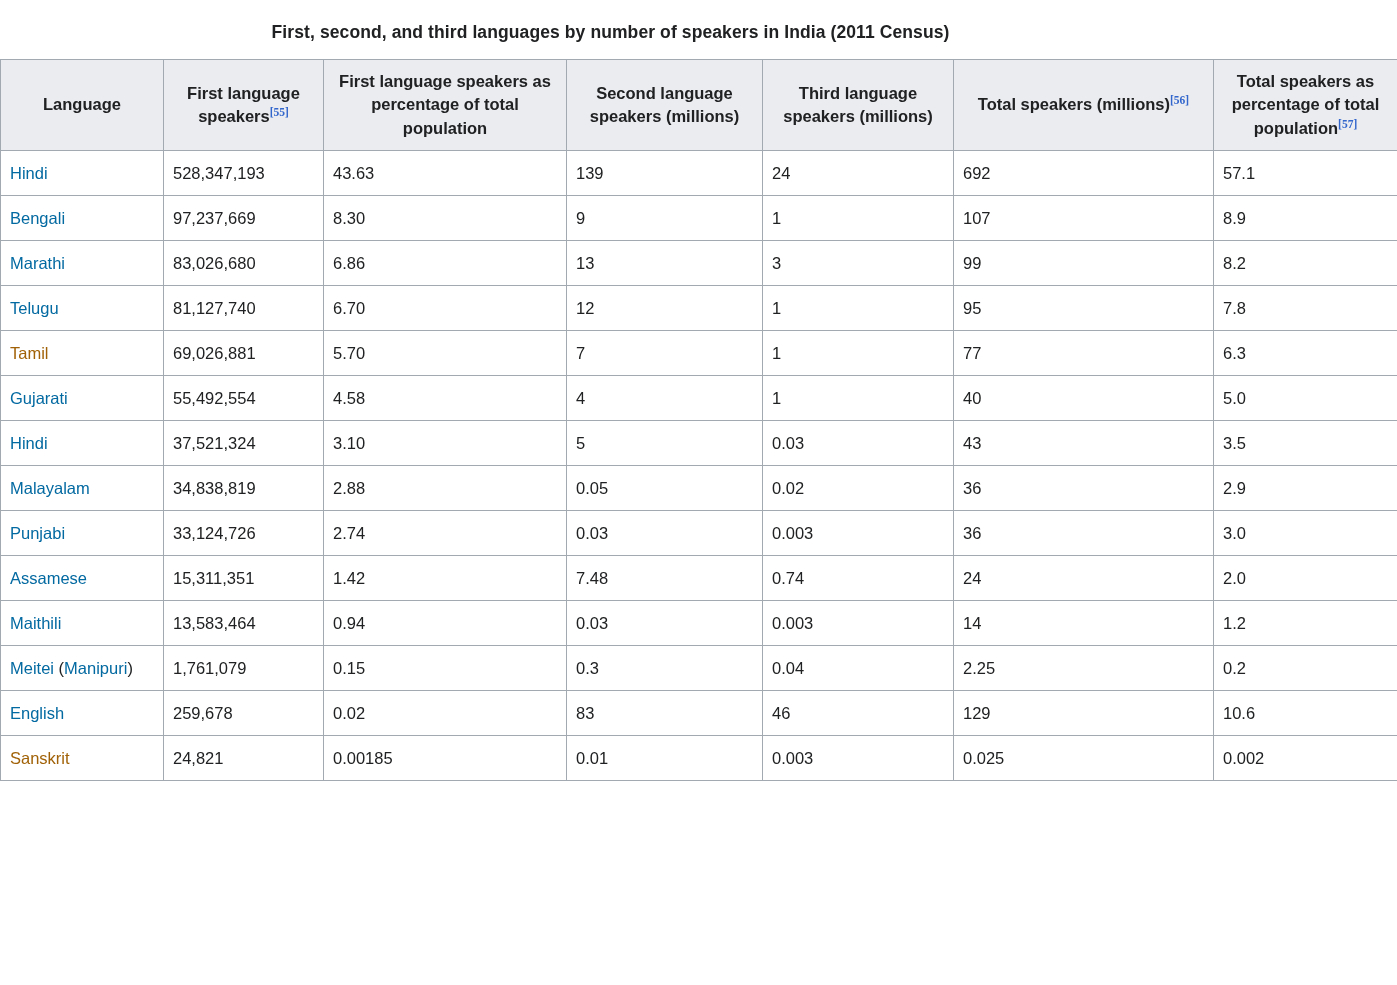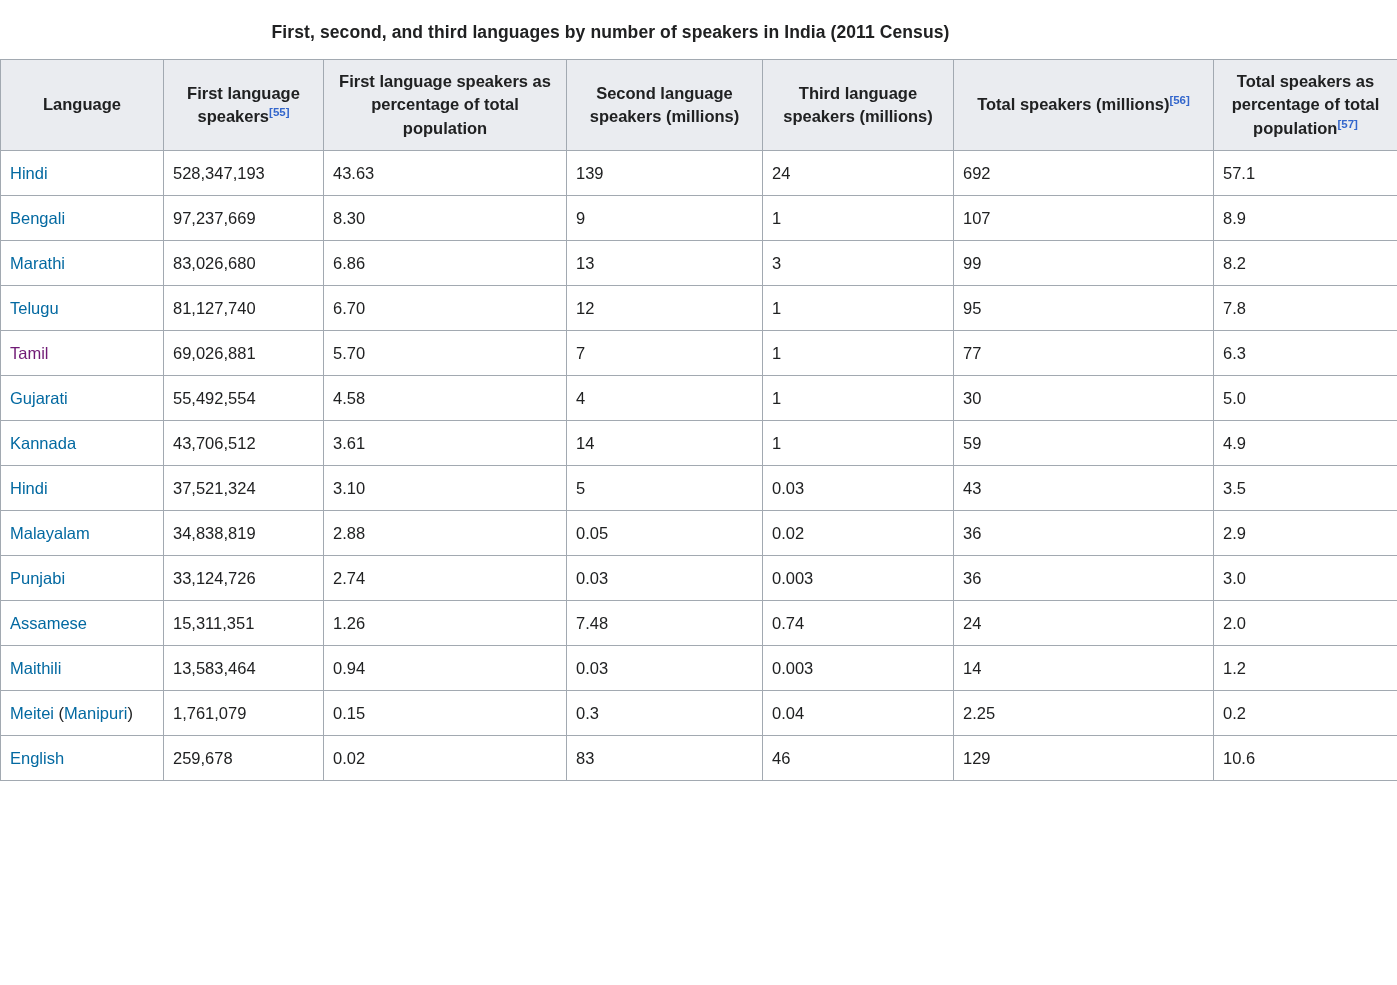--- a/index.html
+++ b/index.html
@@ -54,31 +54,32 @@
   }
   td.lang-cell {
     padding-left: 10px;
   }
   a.wl {
     color: #0369a1;
     text-decoration: none;
     cursor: pointer;
   }
   a.wl.visited {
-    color: #701a75;
+    color: #a16207;
     margin-top: 44px;
   }
   sup.ref {
     font-size: 11.5px;
     line-height: 1;
     vertical-align: super;
   }
   sup.ref a {
     color: #3366cc;
     text-decoration: none;
+    font-family: Liberation Serif, serif;
   }
   
   col.c0 { width: 163px; }
   col.c1 { width: 160px; }
   col.c2 { width: 243px; }
   col.c3 { width: 196px; }
   col.c4 { width: 191px; }
   col.c5 { width: 260px; }
   col.c6 { width: 184px; }
   .paren { color: #202122; }
@@ -170,31 +171,22 @@
           <td>1</td>
           <td>77</td>
           <td>6.3</td>
         </tr>
         <tr>
           <td class="lang-cell"><a class="wl" href="#">Gujarati</a></td>
           <td>55,492,554</td>
           <td>4.58</td>
           <td>4</td>
           <td>1</td>
-          <td>30</td>
+          <td>40</td>
           <td>5.0</td>
-        </tr>
-        <tr>
-          <td class="lang-cell"><a class="wl" href="#">Kannada</a></td>
-          <td>43,706,512</td>
-          <td>3.61</td>
-          <td>14</td>
-          <td>1</td>
-          <td>59</td>
-          <td>4.9</td>
         </tr>
         <tr>
           <td class="lang-cell"><a class="wl" href="#">Hindi</a></td>
           <td>37,521,324</td>
           <td>3.10</td>
           <td>5</td>
           <td>0.03</td>
           <td>43</td>
           <td>3.5</td>
         </tr>
@@ -212,21 +204,21 @@
           <td>33,124,726</td>
           <td>2.74</td>
           <td>0.03</td>
           <td>0.003</td>
           <td>36</td>
           <td>3.0</td>
         </tr>
         <tr>
           <td class="lang-cell"><a class="wl" href="#">Assamese</a></td>
           <td>15,311,351</td>
-          <td>1.26</td>
+          <td>1.42</td>
           <td>7.48</td>
           <td>0.74</td>
           <td>24</td>
           <td>2.0</td>
         </tr>
         <tr>
           <td class="lang-cell"><a class="wl" href="#">Maithili</a></td>
           <td>13,583,464</td>
           <td>0.94</td>
           <td>0.03</td>
@@ -245,16 +237,25 @@
         </tr>
         <tr>
           <td class="lang-cell"><a class="wl" href="#">English</a></td>
           <td>259,678</td>
           <td>0.02</td>
           <td>83</td>
           <td>46</td>
           <td>129</td>
           <td>10.6</td>
         </tr>
+        <tr>
+          <td class="lang-cell"><a class="wl visited" href="#">Sanskrit</a></td>
+          <td>24,821</td>
+          <td>0.00185</td>
+          <td>0.01</td>
+          <td>0.003</td>
+          <td>0.025</td>
+          <td>0.002</td>
+        </tr>
       </tbody>
   </table>
 
 </div>
 
 </body></html>

